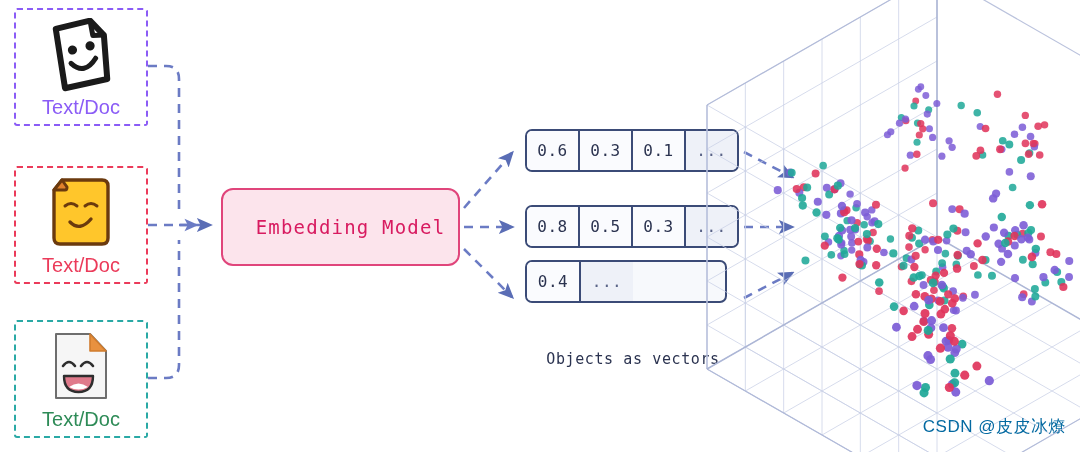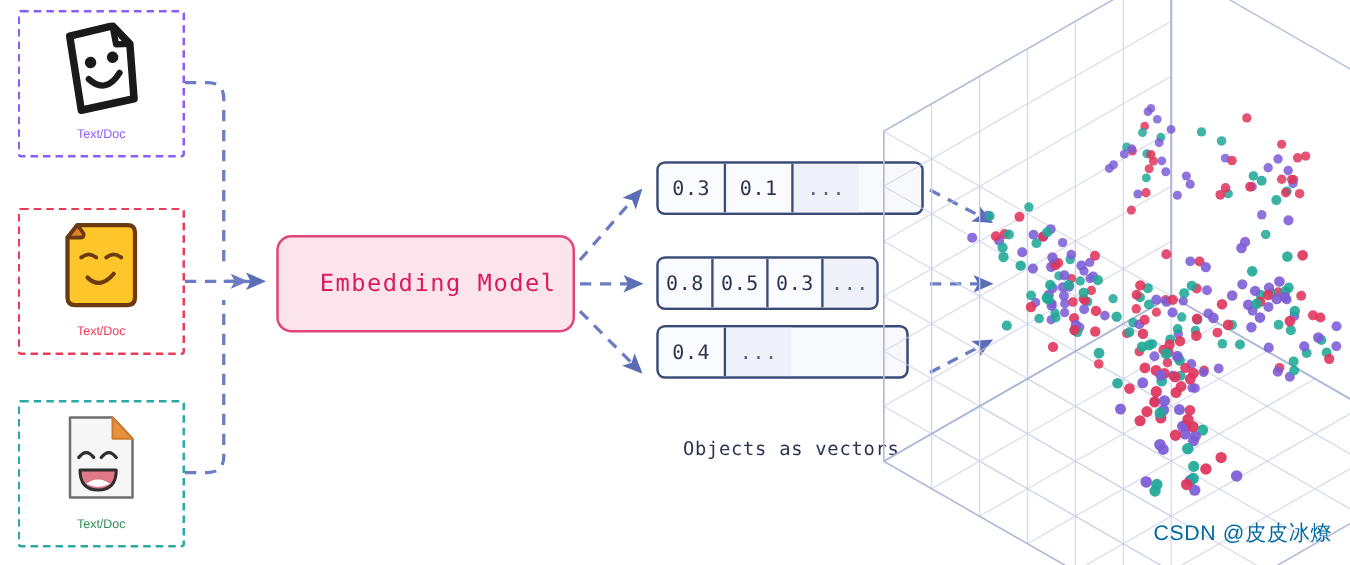--- a/index.html
+++ b/index.html
@@ -17,21 +17,21 @@
     border-width:2.5px;
     border-style:dashed;
     border-radius:3px;
     background:transparent;
   }
   .src-inner{
     position:absolute;left:0;top:0;width:100%;height:100%;
     display:flex;flex-direction:column;align-items:center;justify-content:center;
   }
   .src-label{
-    font-size:10px;
+    font-size:20px;
     line-height:18px;
     margin-top:0;
     white-space:nowrap;
     font-family:"Liberation Sans", sans-serif;
   }
   .doc-ico{display:block;}
 
   
   .model-box{
     position:absolute;
@@ -179,26 +179,27 @@
       </span>
       <span class="src-label" style="color:#2E8B57;">Text/Doc</span>
     </div>
   </div>
 
   <div class="model-box">
     <span class="model-label">Embedding Model</span>
   </div>
 
   <div class="vec-row" style="left:525px;top:129px;width:214px;">
+    <div class="vec-cell">0.6</div>
     <div class="vec-cell">0.3</div>
     <div class="vec-cell">0.1</div>
     <div class="vec-cell">...</div>
   </div>
 
-  <div class="vec-row" style="left:525px;top:205px;width:178px;">
+  <div class="vec-row" style="left:525px;top:205px;width:214px;">
     <div class="vec-cell">0.8</div>
     <div class="vec-cell">0.5</div>
     <div class="vec-cell">0.3</div>
     <div class="vec-cell">...</div>
   </div>
 
   <div class="vec-row" style="left:525px;top:260px;width:202px;text-align:center;">
     <div class="vec-cell">0.4</div>
     <div class="vec-cell">...</div>
   </div>

